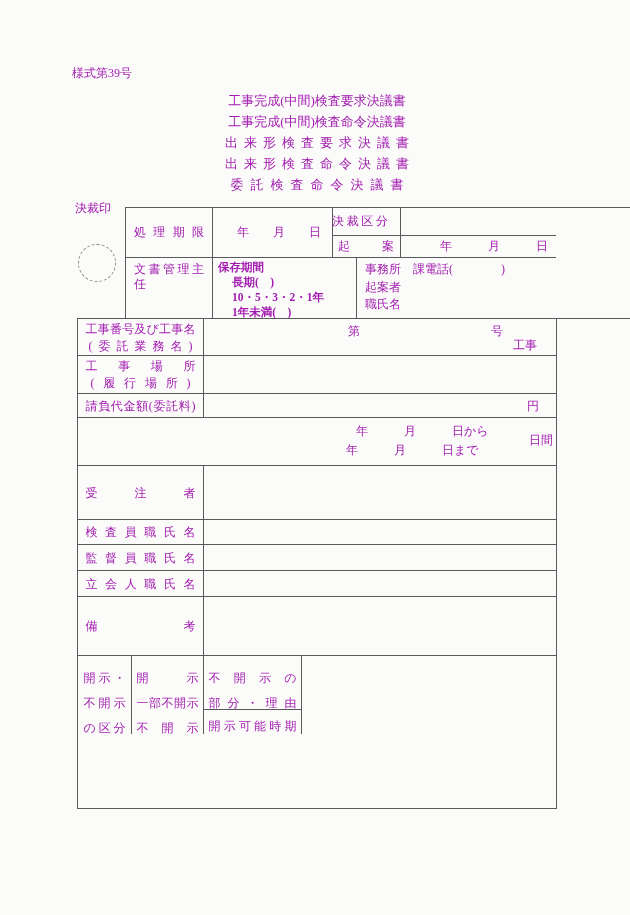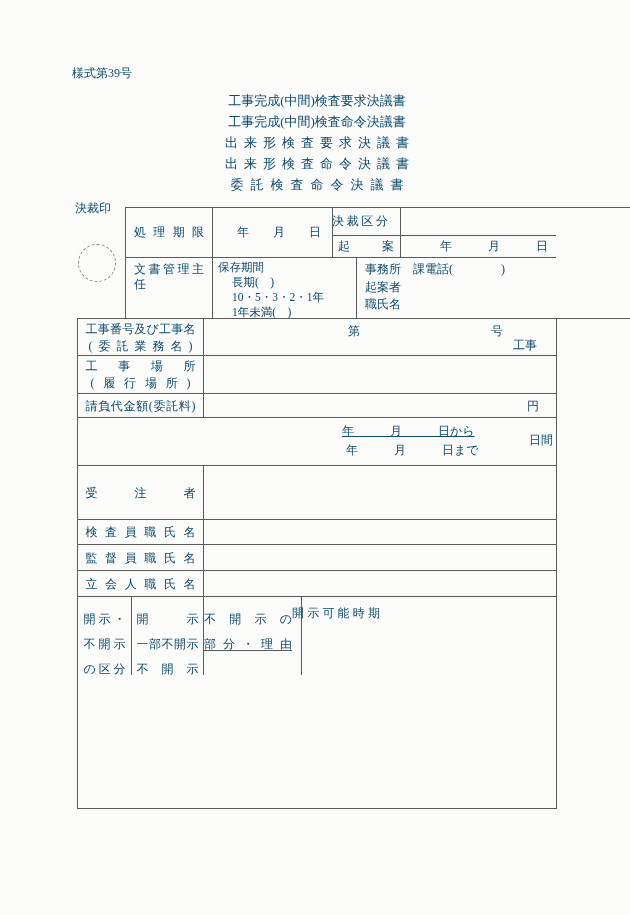--- a/index.html
+++ b/index.html
@@ -1,21 +1,21 @@
 <!DOCTYPE html>
 <html><head>
 <meta charset="utf-8">
 <style>
   * { margin:0; padding:0; box-sizing:border-box; }
   html,body { background:#ffffff; }
   .page {
     position:relative; width:630px; height:915px;
     background:#fbfbfa;
     font-family:"Liberation Serif","DejaVu Serif",serif;
-    color:#0c4a6e; font-size:12px; overflow:hidden;
+    color:#a21caf; font-size:12px; overflow:hidden;
     line-height:1.25;
   }
   .abs { position:absolute; }
   .gline { position:absolute; background:#5a5a5a; }
 
   
   .form-number { left:72px; top:66px; }
   .title-block { left:77px; top:90px; width:480px; text-align:center; font-size:13px; }
   .title-line { height:21px; line-height:21px; white-space:nowrap; }
   .t-sp6 { letter-spacing:6px; padding-left:6px; }
@@ -30,21 +30,21 @@
   
   .htable { left:125px; top:207px; width:519px; height:112px; border:1px solid #5a5a5a; }
   .hcell { position:absolute; display:flex; align-items:center; }
   .jlabel { display:block; text-align:justify; text-align-last:justify; }
   .c-deadline      { left:0; top:0; width:86px; height:49px; justify-content:center; }
   .c-deadline-val  { left:86px; top:0; width:120px; height:49px; justify-content:center; padding-left:14px; }
   .c-category      { left:206px; top:0; width:68px; height:27px; justify-content:flex-start; }
   .c-draft         { left:206px; top:27px; width:68px; height:22px; justify-content:center; }
   .c-draft-val     { left:274px; top:27px; width:156px; height:22px; justify-content:flex-end; padding-right:8px; }
   .c-docmgr        { left:0; top:49px; width:86px; height:61px; align-items:flex-start; justify-content:center; padding-top:5px; }
-  .c-retention     { left:86px; top:49px; width:144px; height:61px; display:block; padding:3px 0 0 6px; font-size:11.5px; line-height:15px; }
+  .c-retention     { left:86px; top:49px; width:144px; height:61px; display:block; padding:3px 0 0 6px; font-size:11.5px; line-height:15px;font-weight:bold; }
   .c-retention .indent { padding-left:14px; }
   .c-office        { left:230px; top:49px; width:200px; height:61px; display:block; padding:4px 0 0 9px; line-height:17.5px; }
 
   
   .mtable { left:77px; top:318px; width:480px; height:491px; border:1px solid #5a5a5a; }
   .mrow { position:relative; border-bottom:1px solid #5a5a5a; }
   .mrow:last-child { border-bottom:none; }
   .r-chiefs     { height:74px; }
   .r-workname   { height:37px; }
   .r-location   { height:38px; }
@@ -64,21 +64,21 @@
   .lcell .jlabel { width:110px; line-height:14px; }
   .vcell { position:absolute; left:126px; right:0; top:0; bottom:0; }
 
   
   .drow { display:flex; height:100%; }
   .dc { border-right:1px solid #5a5a5a; }
   .dc1 { width:54px; padding-top:10px; }
   .dc1 .jlabel { width:42px; margin:0 auto; line-height:25px; }
   .dc2 { width:72px; padding-top:10px; }
   .dc2 .jlabel { width:62px; margin:0 auto; line-height:25px; }
-  .dc3 { width:98px; display:flex; }
+  .dc3 { width:98px; display:flex; flex-direction:column; }
   .dc3 .upper { height:54px; border-bottom:1px solid #5a5a5a; padding-top:10px; }
   .dc3 .lower { flex:1; padding-top:4px; }
   .dc3 .jlabel { width:88px; margin:0 auto; line-height:25px; }
   .dc4 { flex:1; border-right:none; display:flex; flex-direction:column; }
   .dc4 .upper { height:54px; border-bottom:1px solid #5a5a5a; padding:9px 0 0 6px; }
   .dc4 .lower { flex:1; }
 </style>
 </head>
 <body>
 
@@ -164,21 +164,21 @@
       <div class="lcell">
         <span class="jlabel">請負代金額(委託料)</span>
       </div>
       <div class="vcell">
         <span class="abs" style="right:17px; top:5px;">円</span>
       </div>
     </div>
 
     <div class="mrow r-period">
       <div class="vcell">
-        <span class="abs" style="left:138px; top:6px;text-decoration:underline;">年　　　月　　　日から</span>
+        <span class="abs" style="left:152px; top:6px;">年　　　月　　　日から</span>
         <span class="abs" style="left:142px; top:25px;">年　　　月　　　日まで</span>
         <span class="abs" style="left:325px; top:15px;">日間</span>
       </div>
     </div>
 
     <div class="mrow r-contractor">
       <div class="lcell">
         <span class="jlabel">受注者</span>
       </div>
       <div class="vcell"></div>
@@ -198,20 +198,26 @@
       <div class="vcell"></div>
     </div>
 
     <div class="mrow r-small2">
       <div class="lcell">
         <span class="jlabel">立会人職氏名</span>
       </div>
       <div class="vcell"></div>
     </div>
 
+    <div class="mrow r-remarks">
+      <div class="lcell">
+        <span class="jlabel">備考</span>
+      </div>
+      <div class="vcell"></div>
+    </div>
 
     <div class="mrow r-disclosure">
       <div class="drow">
         <div class="dc dc1">
           <span class="jlabel">開示・</span>
           <span class="jlabel">不開示</span>
           <span class="jlabel">の区分</span>
         </div>
         <div class="dc dc2">
           <span class="jlabel">開示</span>

